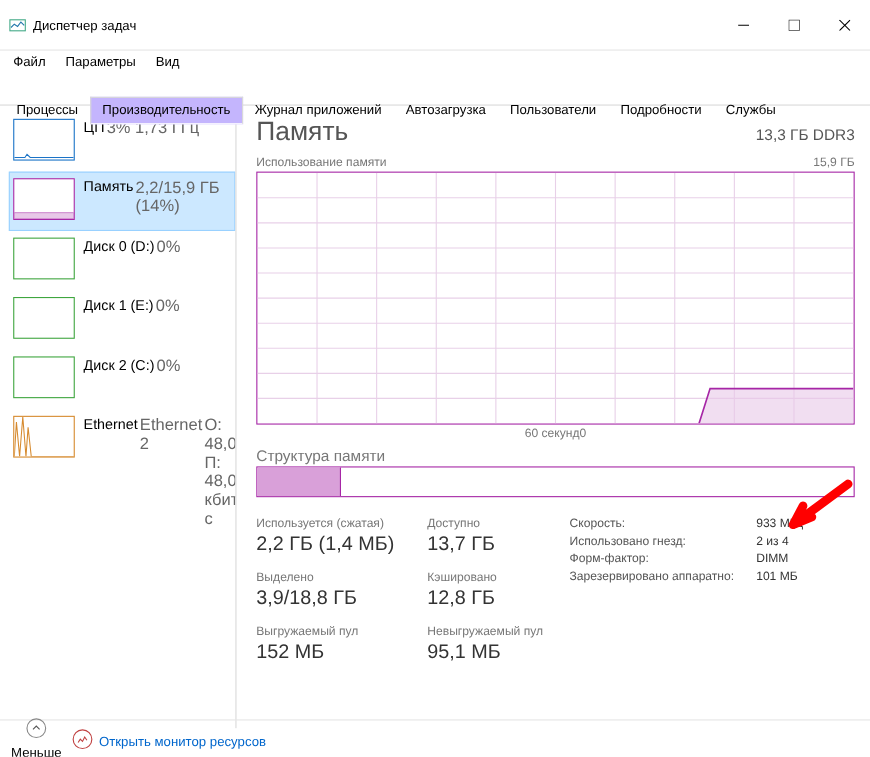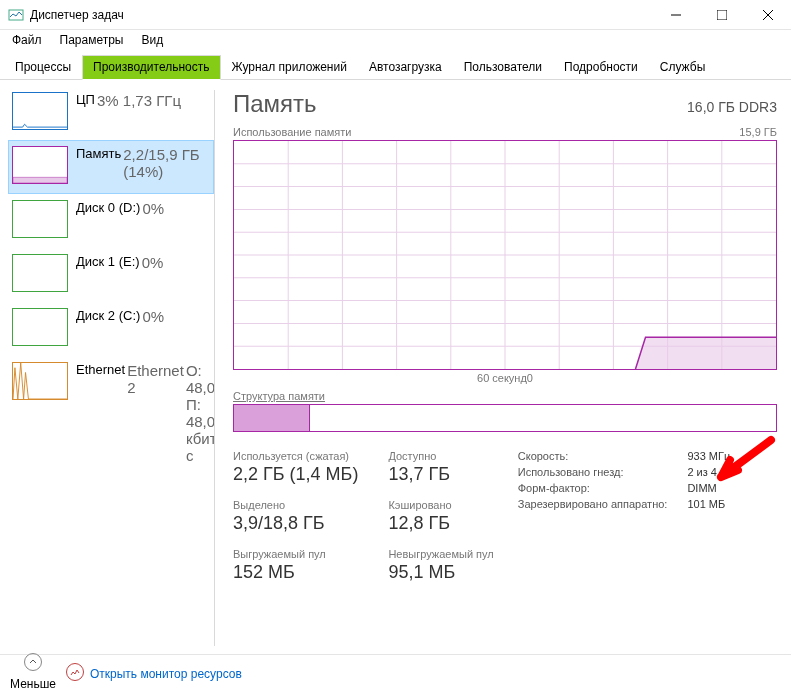--- a/index.html
+++ b/index.html
@@ -1,27 +1,27 @@
 <!DOCTYPE html>
 <html><head>
 <meta charset="utf-8">
 <style>
 * { box-sizing: border-box; margin: 0; padding: 0; }
 body { font-family: "Segoe UI", Tahoma, sans-serif; font-size: 12px; color: #000; background: #fff; width: 791px; height: 688px; overflow: hidden; position: relative; }
-.titlebar { height: 30px; display: flex; align-items: center; padding: 0 0 0 8px; border-bottom: 1px solid #e5e5e5; }
+.titlebar { height: 46px; display: flex; align-items: center; padding: 0 0 0 8px; border-bottom: 1px solid #e5e5e5; }
 .titlebar-icon { width: 16px; height: 16px; margin-right: 6px; }
 .titlebar-title { flex: 1; font-size: 12px; color: #000; }
 .win-controls { display: flex; }
 .win-btn { width: 46px; height: 30px; display: flex; align-items: center; justify-content: center; color: #000; }
 .win-btn svg { width: 10px; height: 10px; }
 .menubar { height: 20px; display: flex; align-items: center; padding: 0 4px; gap: 2px; }
 .menu-item { padding: 2px 8px; font-size: 12px; }
 .tabs { display: flex; border-bottom: 1px solid #d9d9d9; padding: 4px 4px 0 4px; gap: 0; }
-.tab { padding: 4px 10px 5px 10px; font-size: 12px; border: 1px solid transparent; position: relative; top: 1px; }
-.tab.active { border: 1px solid #d9d9d9; border-bottom: 1px solid #fff; background: #84cc16; }
+.tab { padding: 4px 10px 5px 10px; font-size: 12px; border: 1px solid transparent; position: relative; top: 18px; }
+.tab.active { border: 1px solid #d9d9d9; border-bottom: 1px solid #fff; background: #c4b5fd; }
 .content { display: flex; height: 576px; }
 .sidebar { width: 214px; padding: 6px 0 0 8px; overflow: hidden; }
 .side-item { display: flex; align-items: flex-start; padding: 6px 4px 10px 4px; gap: 8px; cursor: pointer; }
 .side-item.selected { background: #cce8ff; border: 1px solid #99d1ff; padding: 5px 3px 9px 3px; }
 .thumb { width: 56px; height: 38px; border: 1px solid; position: relative; background: #fff; flex-shrink: 0; }
 .thumb-cpu { border-color: #1a73c7; }
 .thumb-mem { border-color: #a626a6; }
 .thumb-disk { border-color: #3fa63f; }
 .thumb-eth { border-color: #d68a2e; }
 .thumb-gpu { border-color: #6b3fa6; }
@@ -32,21 +32,21 @@
 .main { flex: 1; padding: 10px 14px 0 18px; }
 .main-header { display: flex; justify-content: space-between; align-items: baseline; margin-bottom: 8px; }
 .main-title { font-size: 24px; font-weight: 400; color: #555; }
 .main-spec { font-size: 14px; color: #555; }
 .chart-label-row { display: flex; justify-content: space-between; font-size: 11px; color: #777; margin-bottom: 2px; }
 .chart { height: 230px; border: 1px solid #a626a6; background: #fff; position: relative; overflow: hidden; }
 .chart-grid { position: absolute; inset: 0; }
 .chart-grid line { stroke: #e8d0e8; stroke-width: 1; }
 .chart-line { position: absolute; inset: 0; }
 .chart-axis-row { display: flex; justify-content: center; font-size: 11px; color: #777; margin-top: 2px; }
-.comp-label { font-size: 11px; color: #777; margin-top: 6px; margin-bottom: 2px; text-decoration: underline; }
+.comp-label { font-size: 14px; color: #777; margin-top: 6px; margin-bottom: 2px; }
 .comp-chart { height: 28px; border: 1px solid #a626a6; display: flex; }
 .comp-used { background: #d9a0d9; border-right: 1px solid #a626a6; }
 .comp-free { flex: 1; }
 .stats { display: flex; margin-top: 18px; gap: 24px; }
 .stats-left { display: grid; grid-template-columns: auto auto; column-gap: 30px; row-gap: 14px; }
 .stat-block .lbl { font-size: 11px; color: #777; margin-bottom: 2px; }
 .stat-block .val { font-size: 18px; color: #333; }
 .stats-right { font-size: 11px; display: grid; grid-template-columns: auto auto; column-gap: 20px; row-gap: 4px; align-content: start; }
 .stats-right .rlbl { color: #555; }
 .stats-right .rval { color: #333; }
@@ -155,21 +155,21 @@
           <div class="side-sub">О: 48,0 П: 48,0 кбит/с</div>
         </div>
     </div>
   </div>
 
   <div class="vr"></div>
 
   <div class="main">
     <div class="main-header">
       <div class="main-title">Память</div>
-      <div class="main-spec">16,0 ГБ DDR3</div>
+      <div class="main-spec">13,3 ГБ DDR3</div>
     </div>
     <div class="chart-label-row">
       <span>Использование памяти</span>
       <span>15,9 ГБ</span>
     </div>
     <div class="chart">
       <svg class="chart-grid" width="100%" height="100%" viewBox="0 0 540 230" preserveAspectRatio="none">
         <line x1="0" y1="23" x2="540" y2="23"></line>
           <line x1="0" y1="46" x2="540" y2="46"></line>
           <line x1="0" y1="69" x2="540" y2="69"></line>

